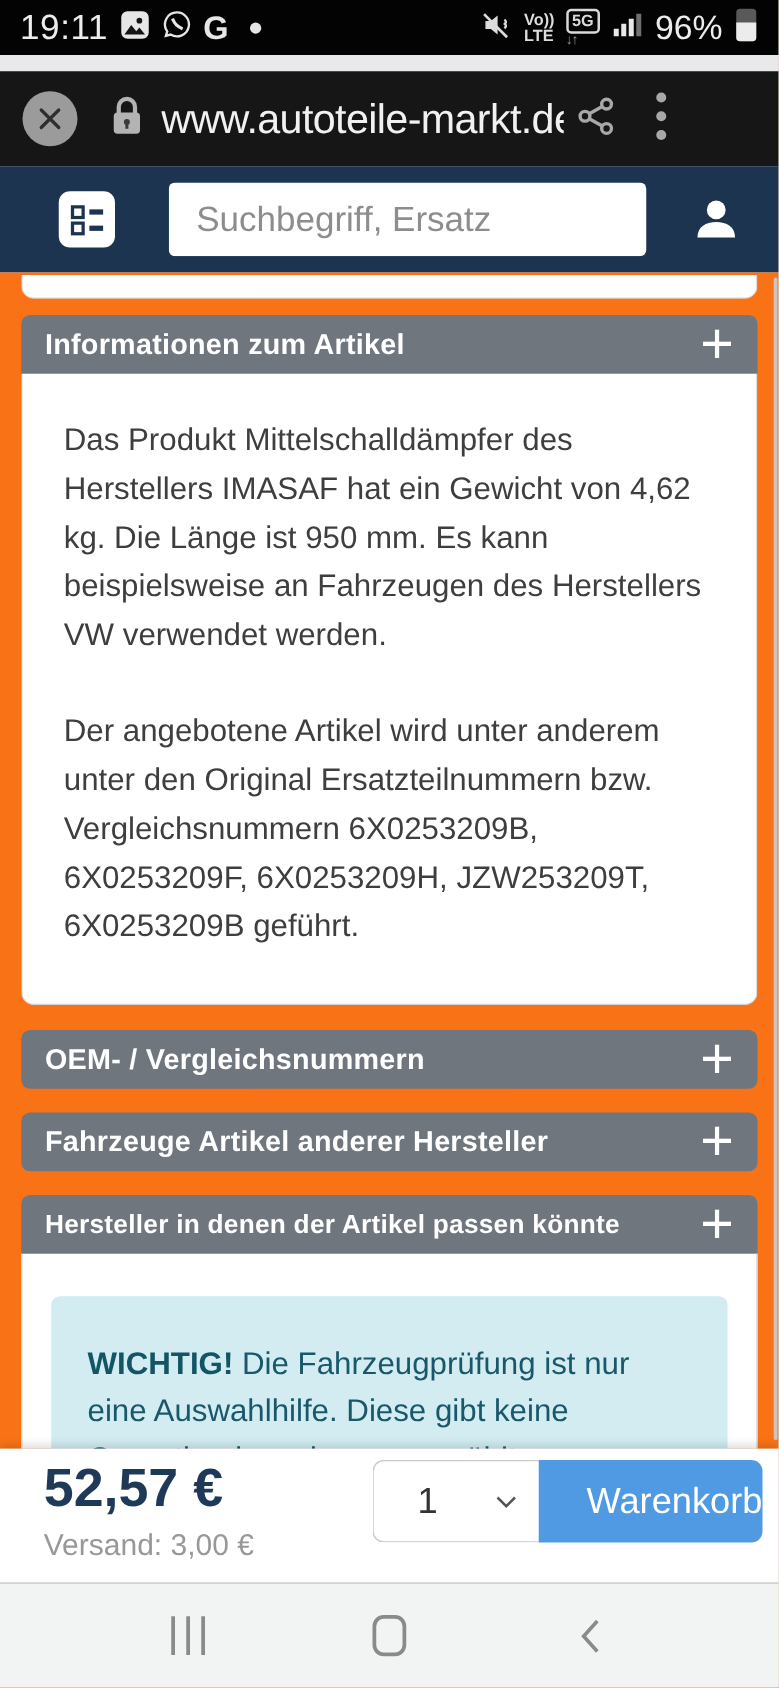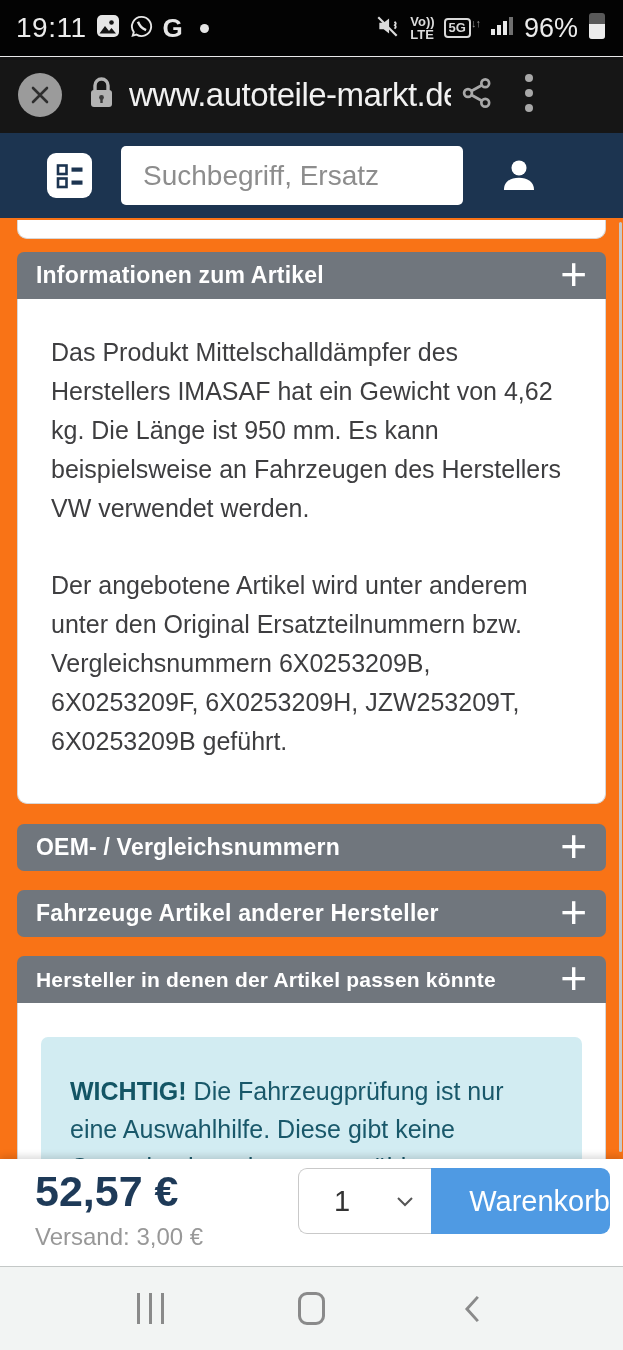--- a/index.html
+++ b/index.html
@@ -1,47 +1,47 @@
 <!DOCTYPE html>
 <html><head>
 <meta charset="utf-8">
 <style>
   * { box-sizing: border-box; margin: 0; padding: 0; }
   html,body { width:623px; height:1350px; }
   body { font-family:"Liberation Sans", sans-serif; background:#e9e9eb; }
   .screen { position:relative; width:623px; height:1350px; overflow:hidden; background:#e9e9eb; }
 
   
-  .status-bar { position:absolute; top:0; left:0; right:0; height:56px; background:#030303;
+  .status-bar { position:absolute; top:0; left:0; right:0; height:44px; background:#030303;
     display:flex; align-items:center; justify-content:space-between; padding:0 16px; }
   .sb-left, .sb-right { display:flex; align-items:center; gap:9px; }
   .sb-time { color:#ececec; font-size:28px; letter-spacing:.5px; }
   .sb-g { color:#e6e6e6; font-size:26px; font-weight:bold; }
   .sb-dot { width:9px; height:9px; border-radius:50%; background:#e6e6e6; margin-left:8px; }
   .sb-volte { display:flex; flex-direction:column; line-height:13px; color:#dcdcdc; font-size:13px; font-weight:bold; }
-  .sb-5g { display:flex; align-items:flex-start; }
+  .sb-5g { display:flex; flex-direction:column; align-items:flex-start; }
   .sb-5g-box { border:2px solid #d9d9d9; border-radius:4px; color:#d9d9d9; font-size:13px; font-weight:bold; padding:0 3px; line-height:16px; }
   .sb-5g-arrows { color:#9a9a9a; font-size:11px; line-height:11px; letter-spacing:-1px; }
   .sb-batt-text { color:#ececec; font-size:27px; }
 
   
   .browser-bar { position:absolute; top:57px; left:0; right:0; height:76px; background:#161616;
     display:flex; align-items:center; padding:0 18px; }
   .bb-close { width:44px; height:44px; border-radius:50%; background:#9b9b9b; display:flex; align-items:center; justify-content:center; flex:0 0 auto; }
   .bb-lock { margin-left:26px; flex:0 0 auto; }
   .bb-url { margin-left:14px; color:#f1f1f1; font-size:33px; white-space:nowrap; overflow:hidden; width:322px; letter-spacing:-0.5px; }
   .bb-share { margin-left:8px; flex:0 0 auto; }
   .bb-kebab { margin-left:28px; flex:0 0 auto; }
 
   
   .site-header { position:absolute; top:133px; left:0; right:0; height:85px; background:#1c3450;
     display:flex; align-items:center; }
   .hdr-menu { margin-left:47px; width:45px; height:45px; background:#fff; border-radius:9px;
     display:flex; align-items:center; justify-content:center; }
-  .search-group { margin-left:29px; display:flex; height:59px; width:342px; border-radius:5px; overflow:hidden; }
+  .search-group { margin-left:43px; display:flex; height:59px; width:382px; border-radius:5px; overflow:hidden; }
   .search-input { flex:1; border:none; outline:none; font-family:"Liberation Sans",sans-serif; font-size:28px; color:#333; padding:0 0 0 22px; background:#fff; }
   .search-input::placeholder { color:#8d8d8d; }
   .hdr-account { margin-left:32px; width:48px; height:48px; display:flex; align-items:center; justify-content:center; }
 
   
   .content { position:absolute; top:218px; left:0; right:0; height:941px; overflow:hidden; background:#f97316; }
   .card-remnant { margin:2px 17px 13px; height:19px; background:#fff; border:1px solid #d7d7d7; border-top:none; border-radius:0 0 10px 10px; }
   .acc { margin:0 17px; height:47px; background:#70767d; border-radius:7px;
     display:flex; align-items:center; justify-content:space-between; padding:0 19px; cursor:pointer; }
   .acc.expanded { border-radius:7px 7px 0 0; }

